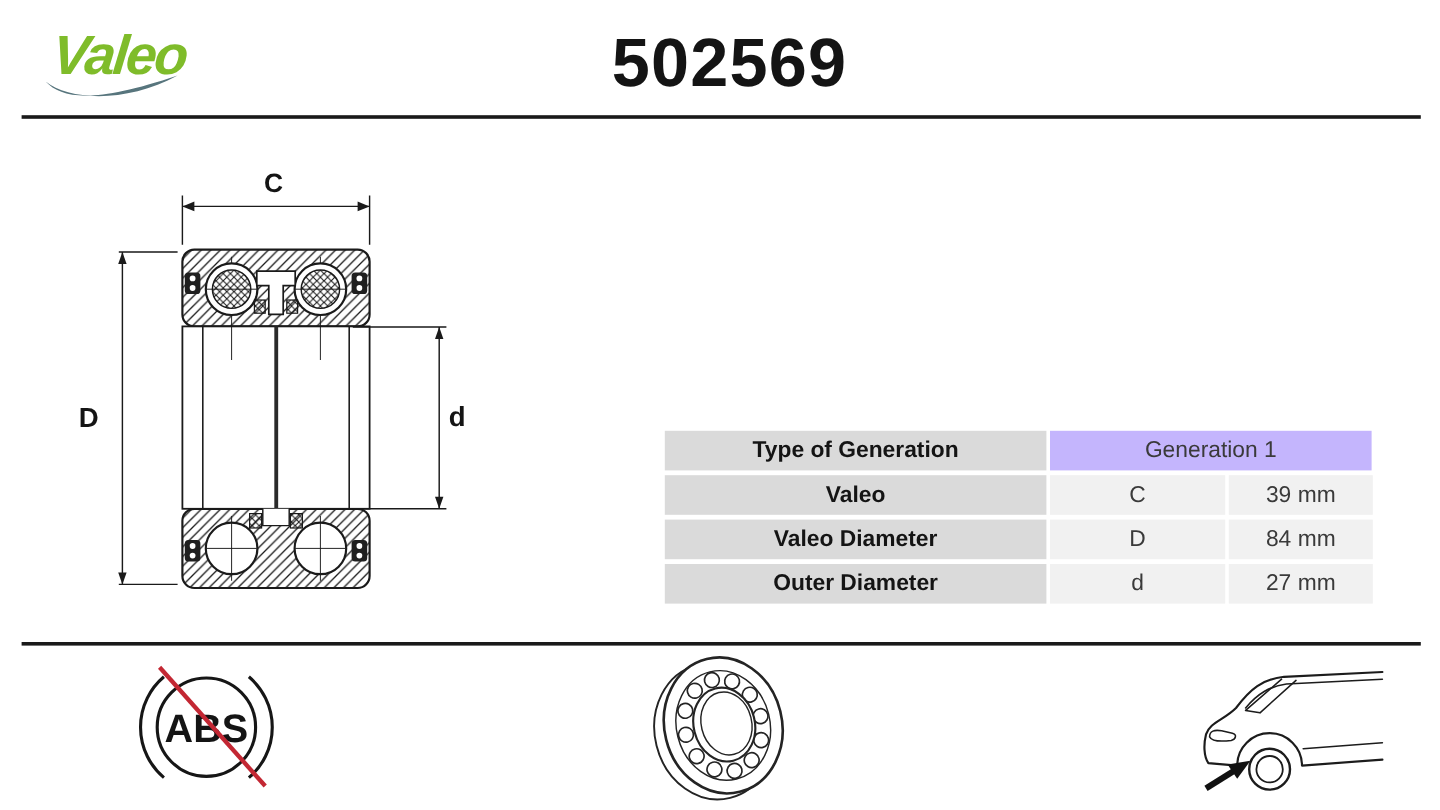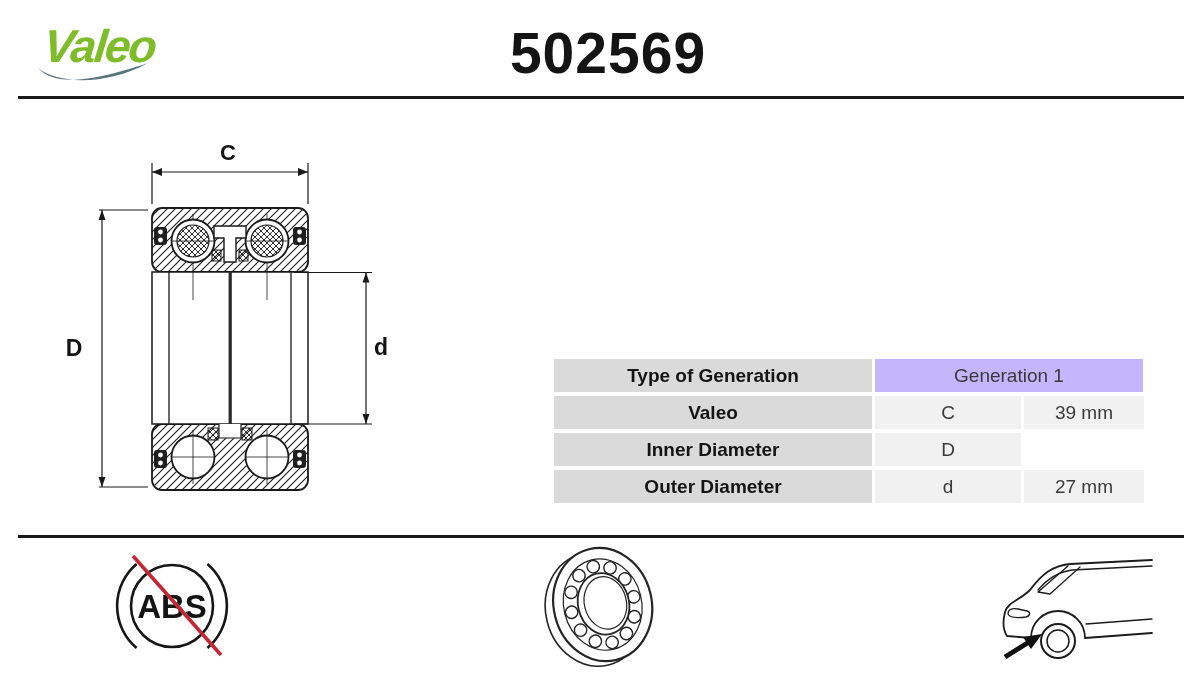--- a/index.html
+++ b/index.html
@@ -149,22 +149,23 @@
     <div class="spec-row">
       <div class="cell cell-label">Type of Generation</div>
       <div class="cell cell-merged">Generation 1</div>
     </div>
     <div class="spec-row">
       <div class="cell cell-label">Valeo</div>
       <div class="cell cell-sym">C</div>
       <div class="cell cell-val">39 mm</div>
     </div>
     <div class="spec-row">
-      <div class="cell cell-label">Inner Diameter</div>
+      <div class="cell cell-label">Valeo Diameter</div>
       <div class="cell cell-sym">D</div>
+      <div class="cell cell-val">84 mm</div>
     </div>
     <div class="spec-row">
       <div class="cell cell-label">Outer Diameter</div>
       <div class="cell cell-sym">d</div>
       <div class="cell cell-val">27 mm</div>
     </div>
   </div>
 
   <div class="rule rule-bottom"></div>
 

